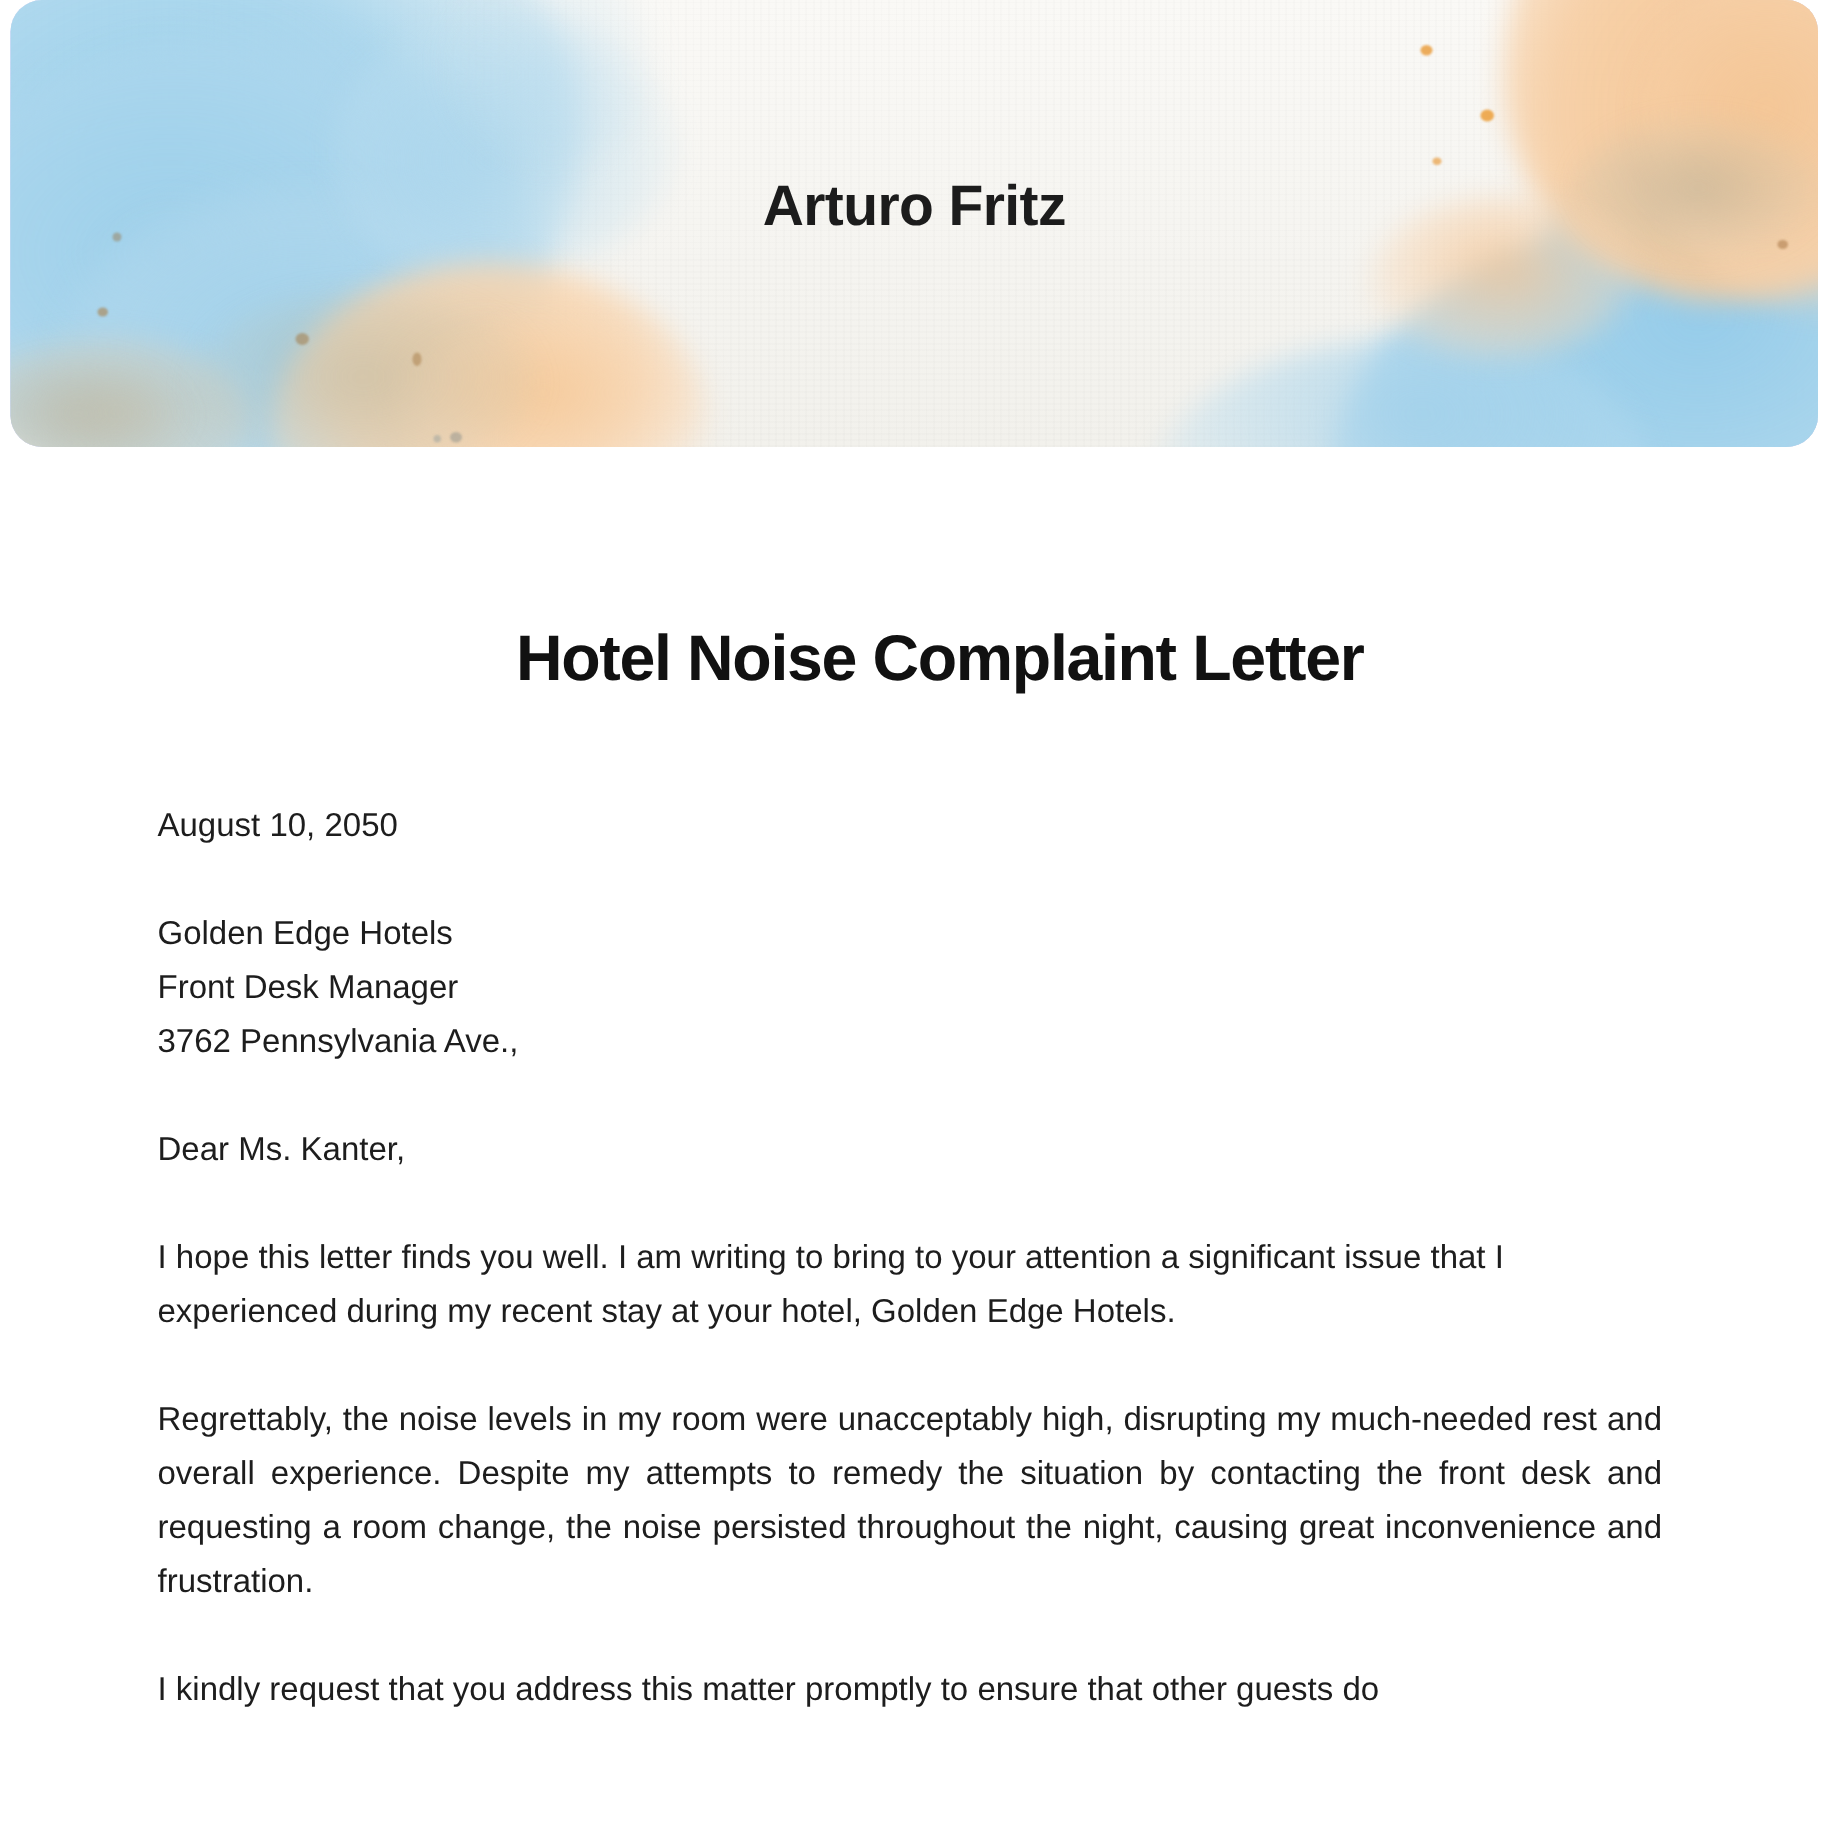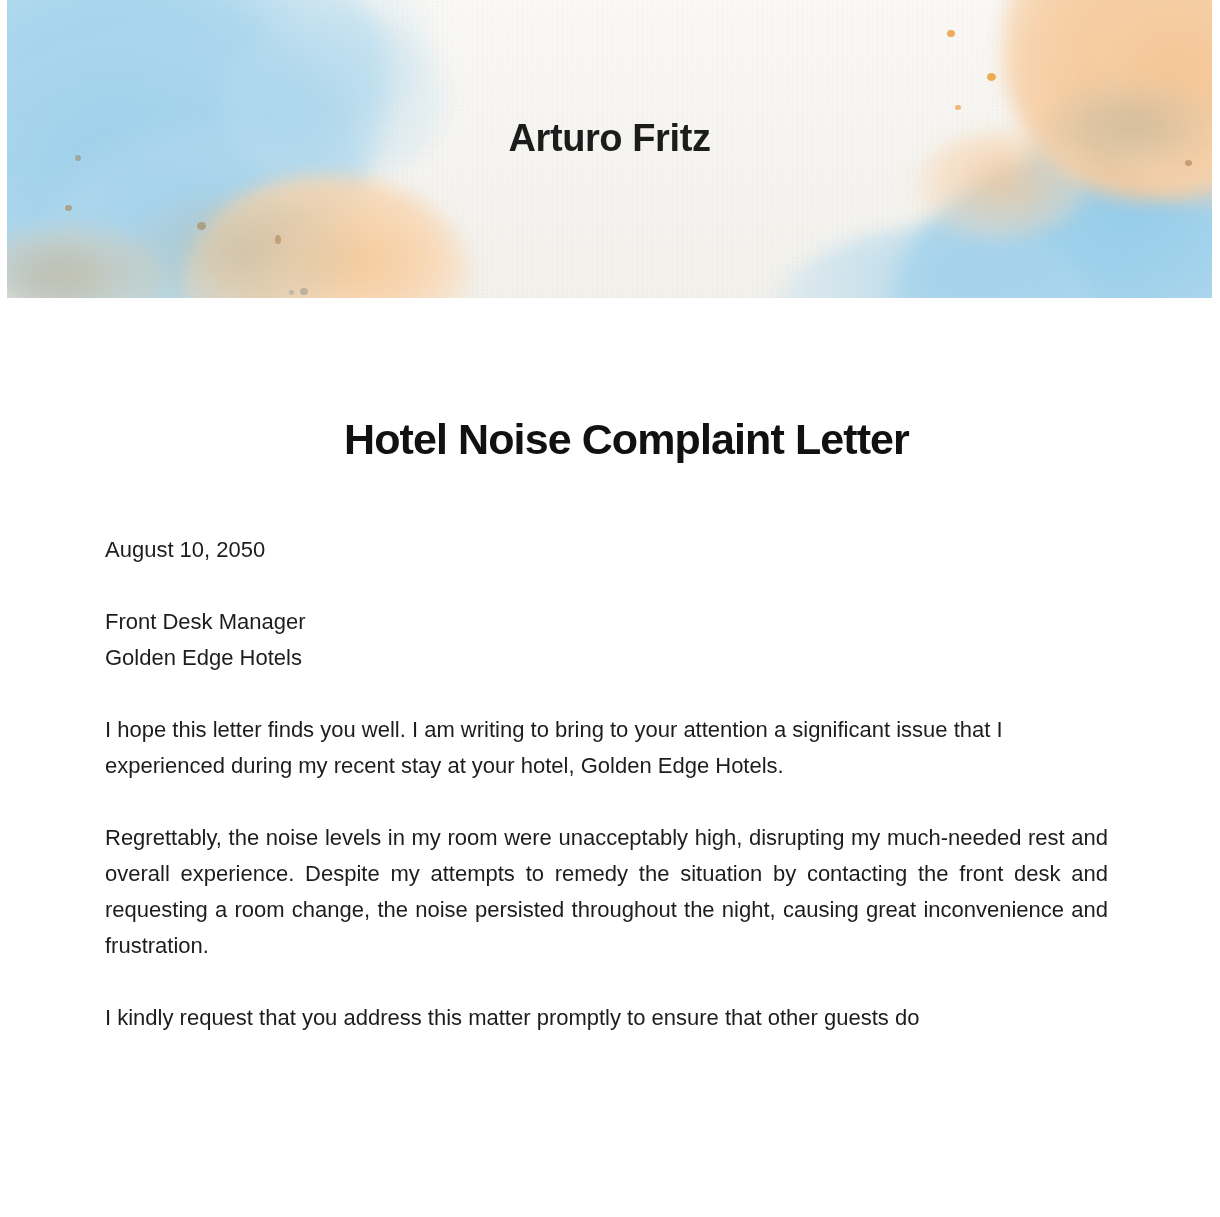--- a/index.html
+++ b/index.html
@@ -19,20 +19,21 @@
 
   
   .letterhead {
     position: absolute;
     left: 7px;
     top: 0;
     width: 1205px;
     height: 298px;
     overflow: hidden;
     background: #c4b5fd;
+    border-radius: 21px;
   }
   .wc-layer {
     position: absolute;
     inset: 0;
     pointer-events: none;
   }
 
   
   .paper-texture {
     position: absolute;
@@ -285,24 +286,26 @@
   </div>
 </div>
 
 <div class="doc-title">Hotel Noise Complaint Letter</div>
 
 <div class="letter">
 
   <p class="letter-date">August 10, 2050</p>
 
   <div class="recipient">
+    <div>Golden Edge Hotels</div>
     <div>Front Desk Manager</div>
-    <div>Golden Edge Hotels</div>
+    <div>3762 Pennsylvania Ave.,</div>
   </div>
 
+  <p class="salutation">Dear Ms. Kanter,</p>
 
   <p class="body-para">I hope this letter finds you well. I am writing to bring to your attention a significant issue that I experienced during my recent stay at your hotel, Golden Edge Hotels.</p>
 
   <p class="body-para justify">Regrettably, the noise levels in my room were unacceptably high, disrupting my much-needed rest and overall experience. Despite my attempts to remedy the situation by contacting the front desk and requesting a room change, the noise persisted throughout the night, causing great inconvenience and frustration.</p>
 
   <p class="body-para justify last">I kindly request that you address this matter promptly to ensure that other guests do</p>
 
 </div>
 
 </body></html>

